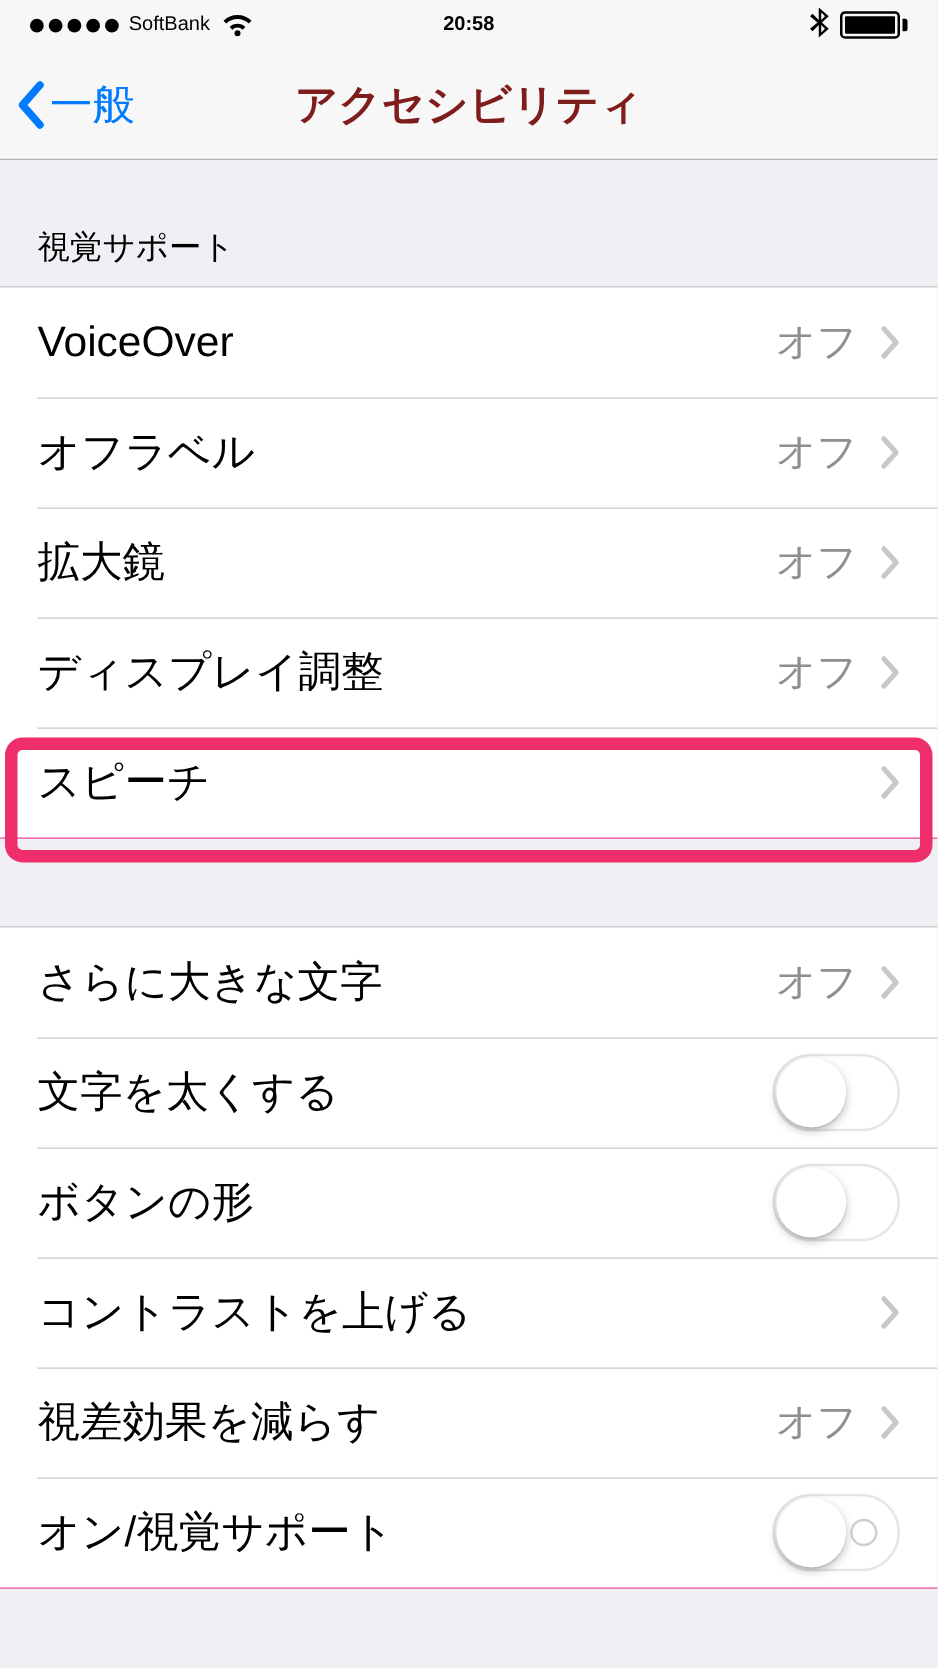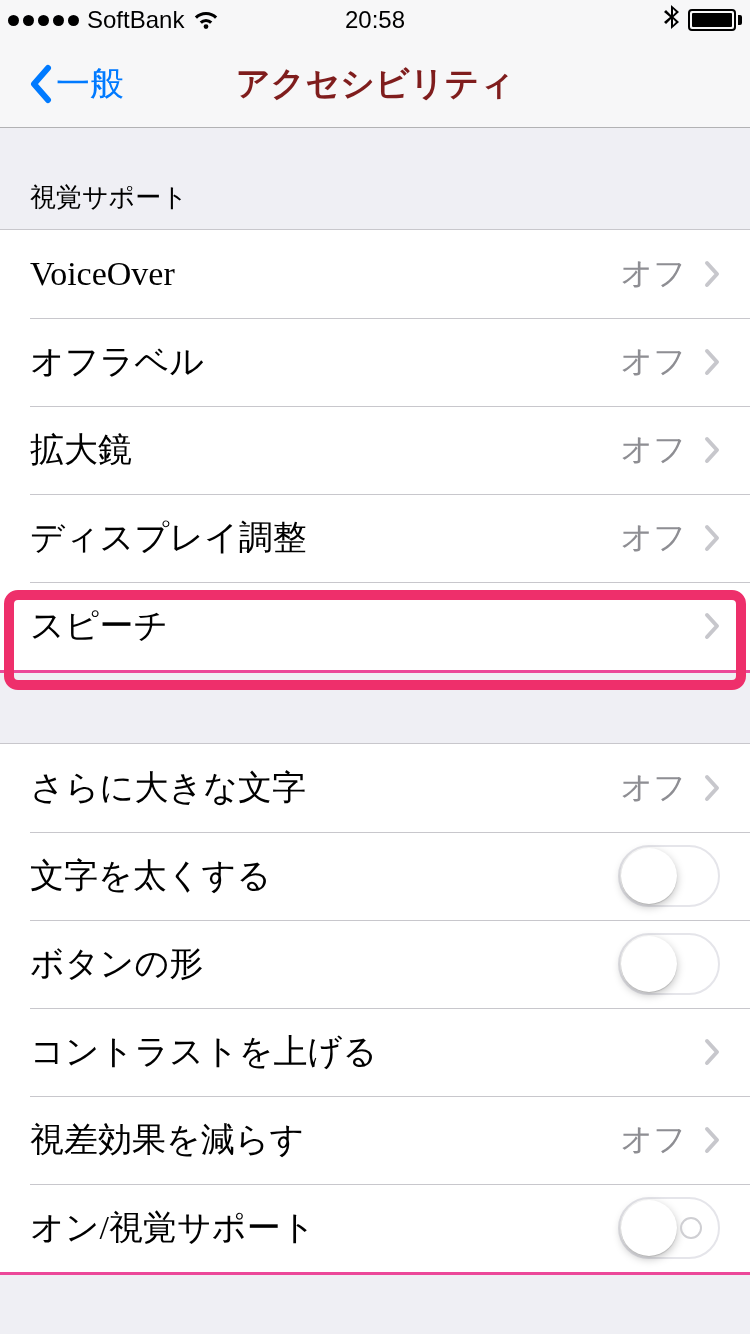--- a/index.html
+++ b/index.html
@@ -11,26 +11,26 @@
     color: #000;
     overflow: hidden;
     position: relative;
   }
   
   .status-bar {
     height: 40px;
     display: flex;
     align-items: center;
     justify-content: space-between;
-    padding: 0 8px;
-    font-size: 24px;
+    padding: 0 24px;
+    font-size: 16px;
     background: #f7f7f8;
   }
   .status-left, .status-right { display: flex; align-items: center; gap: 8px; }
-  .status-center { position: absolute; left: 50%; transform: translateX(-50%); font-weight: 400; }
+  .status-center { position: absolute; left: 50%; transform: translateX(-50%); font-weight: 700; }
   .signal-dots { display: flex; gap: 4px; }
   .signal-dots span {
     width: 11px; height: 11px; border-radius: 50%; background: #000;
   }
   .wifi-icon svg { display: block; }
   .battery {
     display: flex; align-items: center;
   }
   .battery-body {
     width: 48px; height: 22px; border: 2px solid #000; border-radius: 4px;
@@ -47,21 +47,20 @@
     position: relative;
     display: flex;
     align-items: center;
   }
   .nav-back {
     display: flex; align-items: center;
     color: #007aff;
     font-size: 34px;
     padding-left: 12px;
     gap: 4px;
-    margin-left: 16px;
   }
   .nav-back svg { display: block; }
   .nav-title {
     position: absolute;
     left: 50%;
     transform: translateX(-50%);
     font-size: 34px;
     font-weight: 600;
     color: #7f1d1d;
   }
@@ -70,22 +69,21 @@
   .section-header {
     font-size: 26px;
     color: #000000;
     padding: 52px 30px 14px 30px;
   }
 
   
   .list-group {
     background: #fff;
     border-top: 1px solid #c8c7cc;
-    border-bottom: 3px solid #ec4899;
-    font-family: Liberation Serif, serif;
+    border-bottom: 1px solid #ec4899;
   }
   .list-row {
     min-height: 88px;
     display: flex;
     align-items: center;
     padding: 0 30px;
     position: relative;
     font-size: 34px;
   }
   .list-row + .list-row::before {

